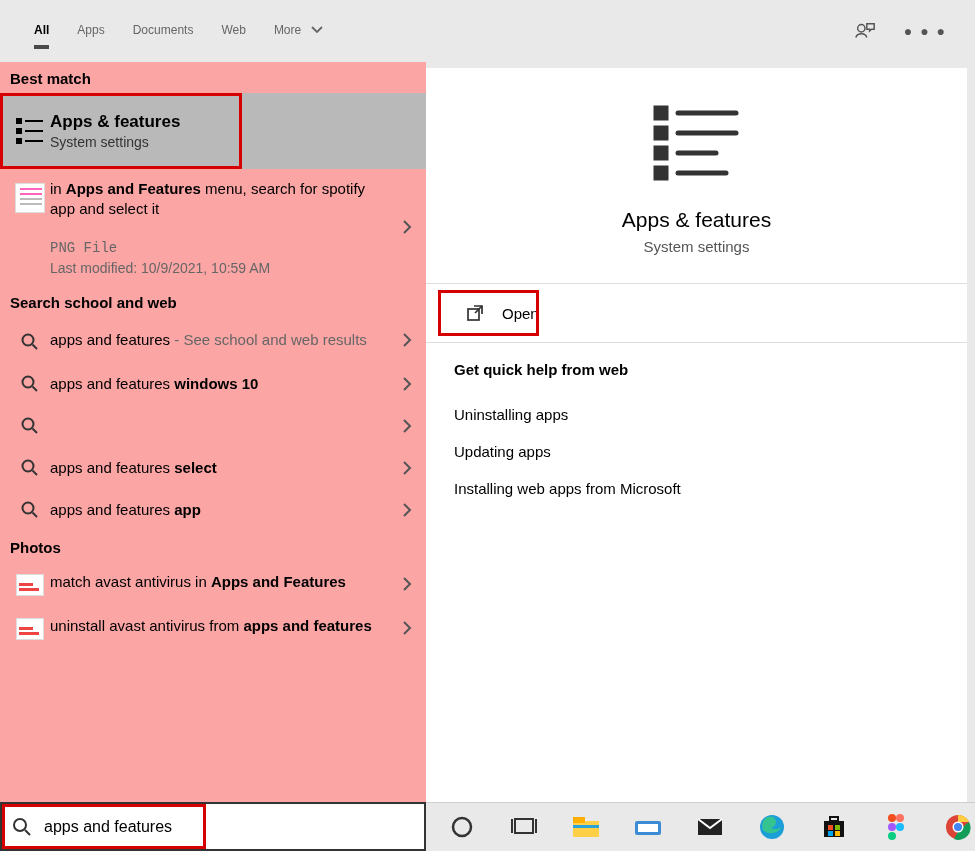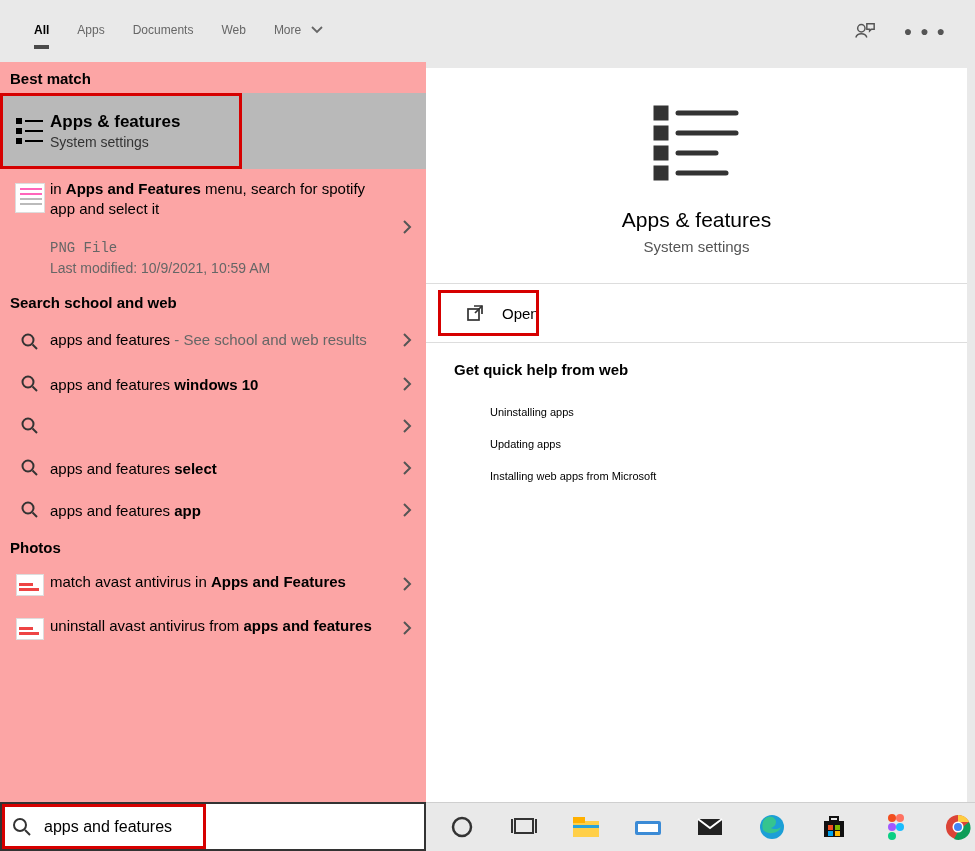--- a/index.html
+++ b/index.html
@@ -122,21 +122,21 @@
     top: 50%;
     transform: translateY(-50%);
     color: #555;
   }
   .row .line1 { font-size: 15px; line-height: 1.35; }
   .row .line1 b { font-weight: 700; }
   .row .sub { color:#666; font-size: 14px; margin-top: 20px; font-family: Liberation Mono, monospace; }
   .row .sub2 { color:#666; font-size: 14px; margin-top: 4px; }
 
   .row.web {
-    align-items:flex-end;
+    align-items:center;
     padding-top:12px;
     padding-bottom:12px;
   }
   .row.web .txt { font-size: 15px; }
   .row.web .txt b { font-weight: 700; }
   .row.web .thumb { padding-top:0; }
 
   .row.photo .thumb { padding-top:2px; }
   .row.photo .line1 { font-size:15px; }
 
@@ -161,21 +161,21 @@
     margin: 6px 12px 6px 12px;
     outline: 3px solid #d60000;
     outline-offset: -3px;
     width: 101px;
   }
   .open-row svg { color:#333; }
   .open-label { font-size: 15px; }
 
   .help-block { padding: 18px 28px; }
   .help-title { font-weight: 700; font-size: 15px; margin-bottom: 18px; }
-  .help-link  { font-size: 11px; padding: 10px 0; margin-left: 36px; }
+  .help-link  { font-size: 15px; padding: 10px 0; }
 
   
   .bottom {
     position: absolute;
     left: 0; right: 0; bottom: 0;
     height: 49px;
     display:flex;
     align-items: stretch;
   }
   .searchbox {

